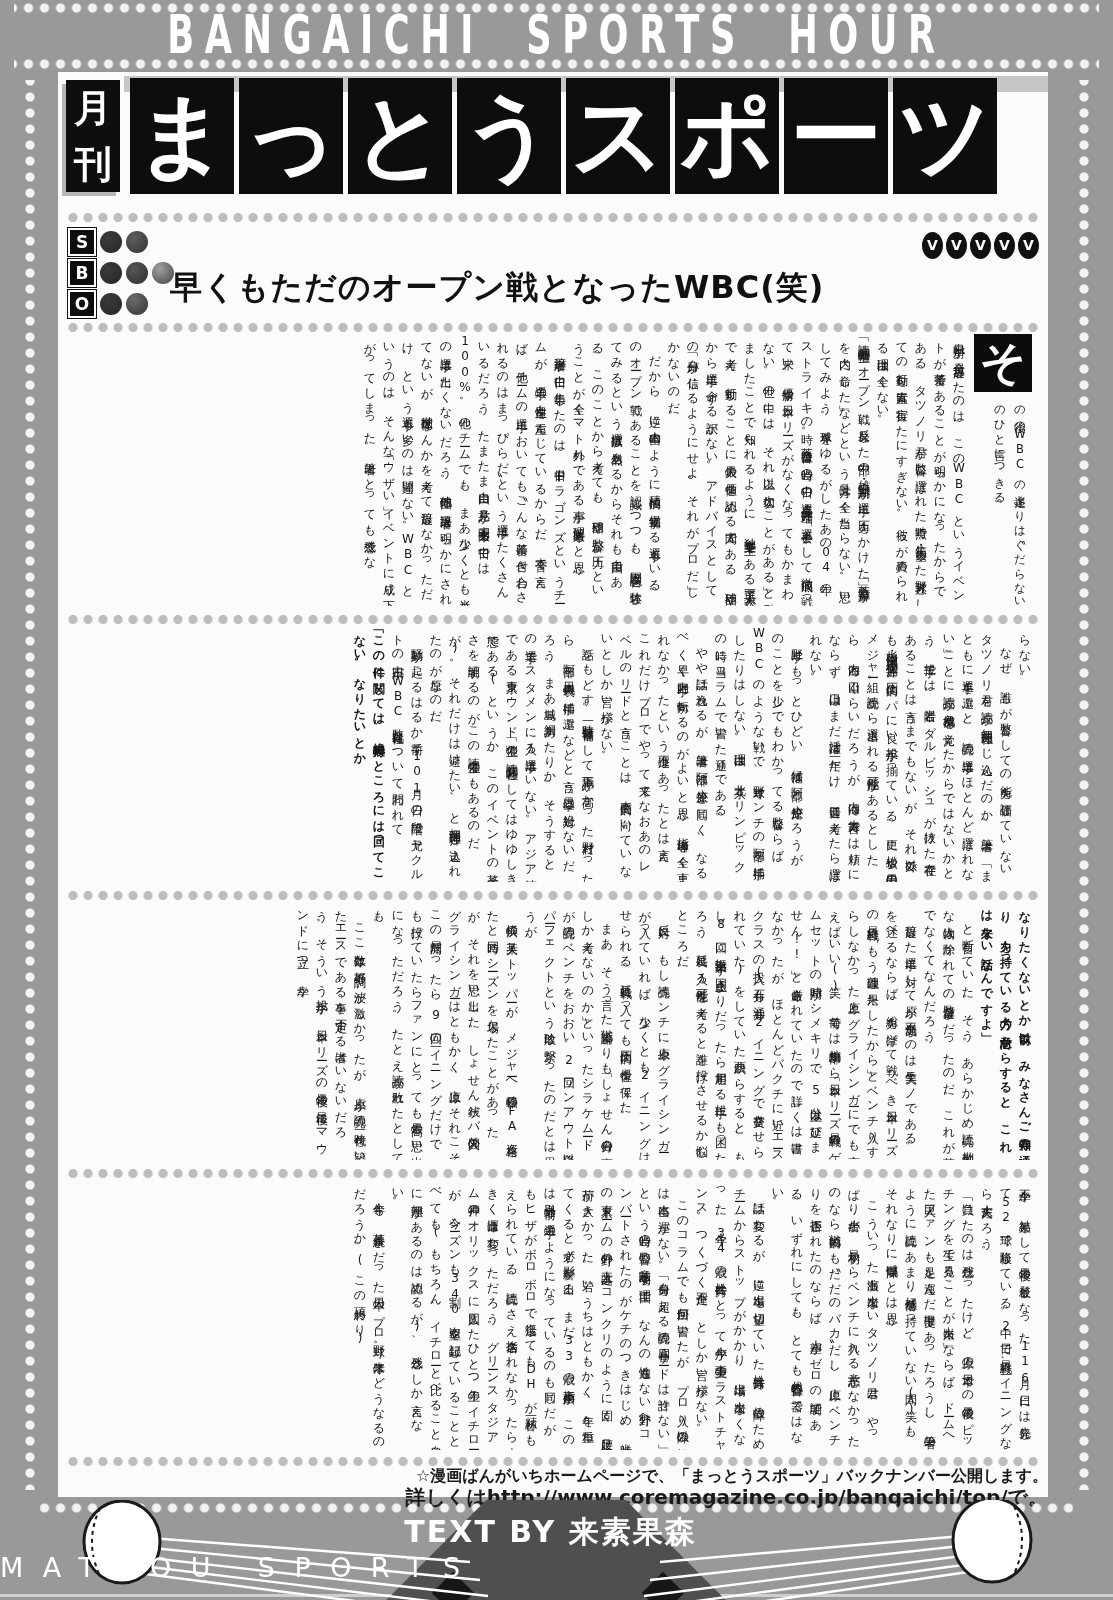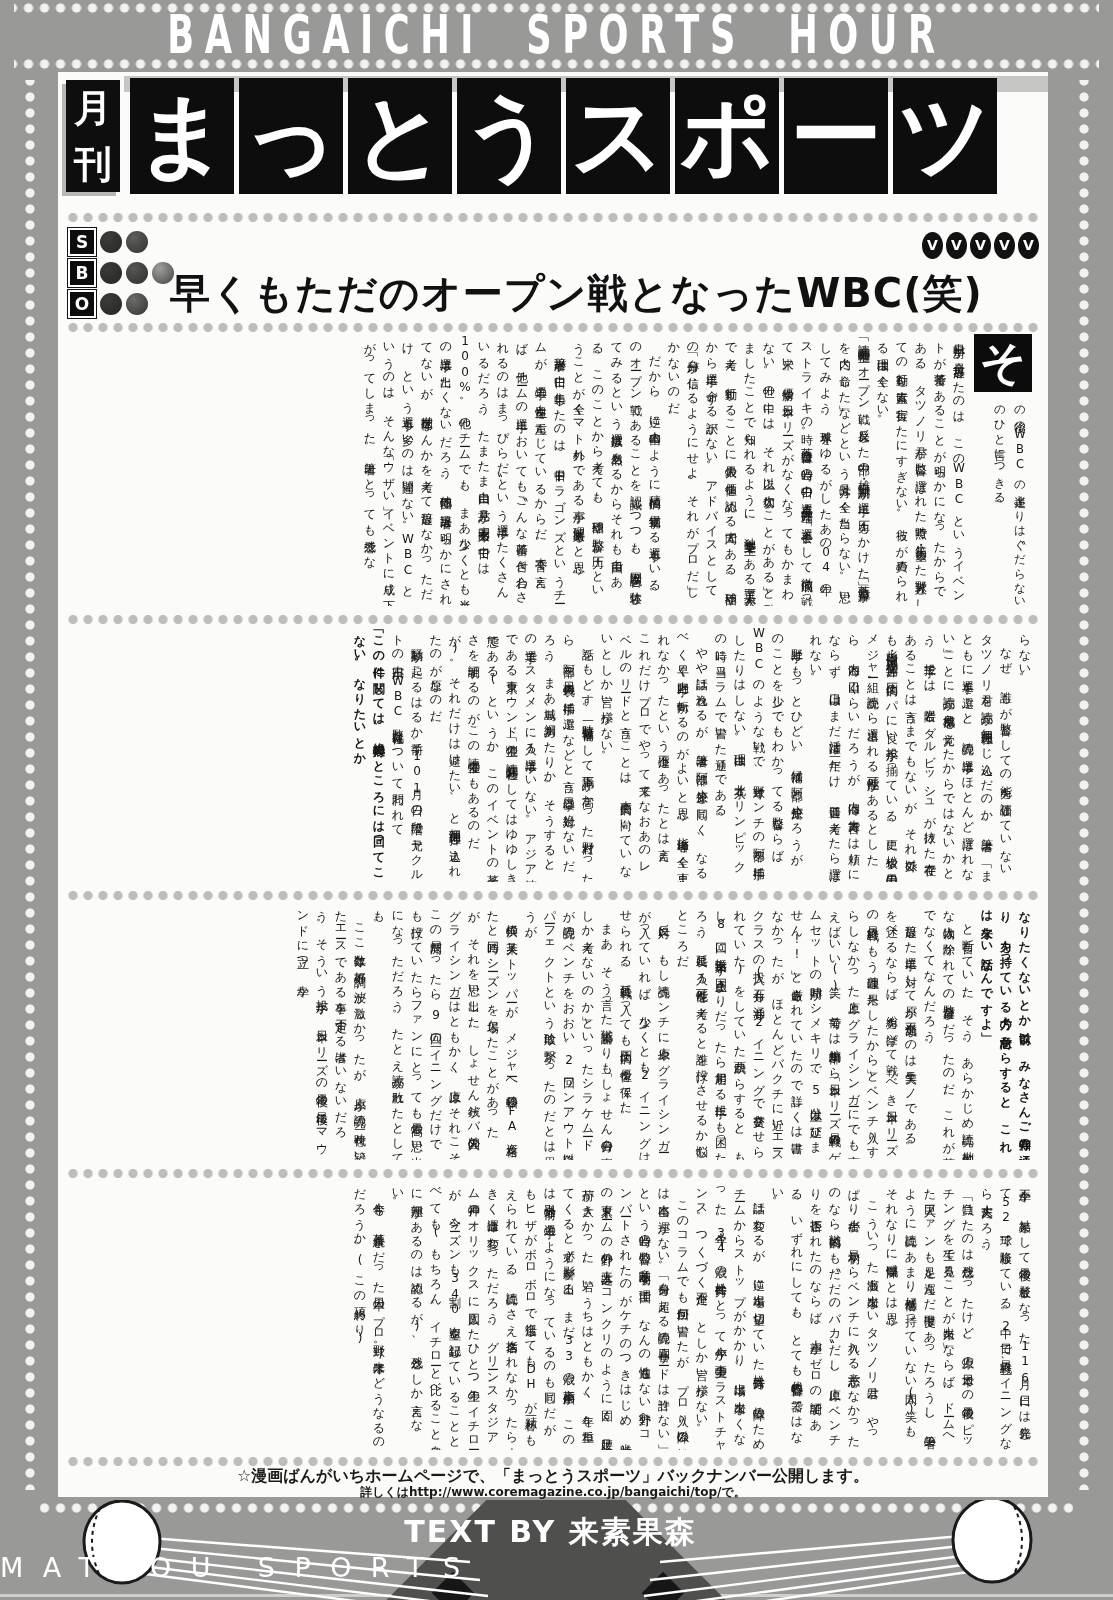--- a/index.html
+++ b/index.html
@@ -18,29 +18,29 @@
   .mast-shadow{left:58px;top:-2px;width:924px;height:16px;background:#c6c6c4;}
   .gekkan{left:0;top:2px;width:54px;height:112px;background:#0e0e0e;box-shadow:-4px 4px 0 #b7b7b5;display:flex;flex-direction:column;align-items:center;justify-content:space-around;color:#fff;font-weight:700;font-size:38px;line-height:1;}
   .mboxes{left:64px;top:0;display:flex;gap:5px;}
   .mbox{width:104px;height:116px;background:#0d0d0d;color:#fff;display:flex;align-items:center;justify-content:center;font-size:92px;font-weight:700;line-height:1;}
   
   .sbo-row{display:flex;align-items:center;gap:4px;margin-bottom:3px;}
   .sbo-letter{width:24px;height:24px;background:#0d0d0d;color:#fff;border:2px solid #fff;outline:1px solid #111;display:flex;align-items:center;justify-content:center;font-size:17px;font-weight:700;}
   .lamp{width:22px;height:22px;border-radius:50%;display:inline-block;}
   .kicker{right:6px;top:0;display:flex;align-items:center;gap:3px;font-family:"DejaVu Serif",serif;font-size:28px;color:#1c1c1c;}
   .tri{width:21px;height:27px;background:#111;border-radius:50%;color:#fff;display:inline-flex;align-items:center;justify-content:center;font-size:14px;font-weight:700;font-family:"DejaVu Sans",sans-serif;}
-  .headline{left:112px;top:42px;font-size:40px;font-weight:700;color:#111;letter-spacing:1px;white-space:nowrap;}
+  .headline{left:112px;top:42px;font-size:32px;font-weight:700;color:#111;letter-spacing:1px;white-space:nowrap;}
   
   .band{left:14px;right:14px;color:#171717;}
   .vtext{position:absolute;top:0;bottom:0;left:0;right:0;writing-mode:vertical-rl;text-orientation:upright;font-size:12px;line-height:19px;letter-spacing:1.3px;white-space:pre-wrap;overflow:hidden;}
   .vtext .bold{font-weight:700;}
   .dropcap{position:absolute;top:0;right:2px;width:58px;height:58px;background:#0c0c0c;color:#fff;display:flex;align-items:center;justify-content:center;font-size:46px;font-weight:700;z-index:2;}
   .lead{position:absolute;top:64px;right:4px;width:44px;bottom:0;writing-mode:vertical-rl;text-orientation:upright;font-size:11.5px;line-height:20px;letter-spacing:1px;overflow:hidden;}
   
-  .notice{left:0;right:0;text-align:center;font-weight:700;color:#1a1a1a;}
+  .notice{left:0;right:0;text-align:right;font-weight:700;color:#1a1a1a;}
   
   .credit{left:0;right:12px;top:1512px;text-align:center;color:#fff;font-weight:700;font-size:30px;letter-spacing:2px;z-index:5;}
   .romaji{left:0;right:0;top:1552px;text-align:left;color:#fff;font-size:27px;letter-spacing:0.72em;z-index:5;font-weight:400;}
   .bottom-line{left:0;right:0;top:1594px;height:3px;background:#cfcfcd;}
 </style>
 </head>
 <body>
 
 <div class="abs dots-white" style="left:14px;right:14px;top:2px;"></div>
 <div class="abs banner">BANGAICHI SPORTS HOUR</div>
@@ -137,21 +137,21 @@
 　「負けたのは残念だったけど、上原の日本での最後のピッチングを生で見ることが出来た」ならば、ドームへ来た巨人ファンも足を運んだ甲斐はあったろうし、筆者のように読売にあまり好感情を持っていない人間(笑)も、それなりに感慨深いとは思う。
 　こういった演出も出来ないタツノリ君は、やっぱり小者だ。最初からベンチに入れる意志がなかったのなら戦術的にも〝ただのバカ〟だし、上原にベンチ入りを拒否されたのならば、人望がゼロの証明である。いずれにしても、とても代表監督の器ではない。
 　話は変わるが、逆に出場を切望していた松井秀は、故障のためチームからストップがかかり、出場は出来なくなった。今年34歳の松井秀にとって今年が事実上のラストチャンス。つくづく不運だ、としか言い様がない。
 　このコラムでも何回か書いたが、プロ入り以降の松井秀は本当に運がない。「自分を超える読売の四番・サードは許せない」という当時の監督の意味不明な理由で、なんの適性もない外野へコンバートされたのがケチのつきはじめ。当時の東京ドームの外野の人工芝はコンクリのように固く、足腰に負荷が大きかった。若いうちはともかく、年を重ねてくると必ず影響が出る。まだ33歳の高橋由が、この数年は引退寸前の選手のようになっているのも同じだが、松井もヒザがボロボロで復活してもDHが精一杯とも伝えられている。読売にさえ指名されなかったら大きく運命は変わっただろう。グリーンスタジアム神戸のオリックスに入団したひとつ年上のイチローが、今シーズンも3割40盗塁を記録していることと比べても(もちろん、イチローと比べること自体に無理があるのは認めるが)、残念としか言えない。
 　今年も、茶番続きだった日本のプロ野球。来年はどうなるのだろうか。(この項終わり)</span></div>
   </div>
 
   <div class="abs dots-gray" style="left:6px;right:6px;top:1384px;"></div>
 
   <div class="abs notice" style="top:1394px;font-size:16px;">☆漫画ばんがいちホームページで、「まっとうスポーツ」バックナンバー公開します。</div>
-  <div class="abs notice" style="top:1412px;font-size:12px;">詳しくはhttp://www.coremagazine.co.jp/bangaichi/top/で。</div>
+  <div class="abs notice" style="top:1412px;font-size:20px;">詳しくはhttp://www.coremagazine.co.jp/bangaichi/top/で。</div>
 </div>
 
 <div class="abs dots-white" style="left:40px;right:40px;top:1502px;"></div>
 
 <svg class="abs" style="left:0;top:1500px;z-index:1;" width="1113" height="100" viewBox="0 0 1113 100">
   <g>
     <rect x="436" y="-20" width="240" height="240" transform="rotate(45 556 100)" fill="#4f4f4d"></rect>
     <rect x="438" y="78" width="30" height="30" transform="rotate(45 453 93)" fill="#161616"></rect>
     <rect x="648" y="78" width="30" height="30" transform="rotate(45 663 93)" fill="#161616"></rect>
     <polygon points="520,100 596,100 620,70 496,70" fill="#3a3a38" opacity="0.0"></polygon>

